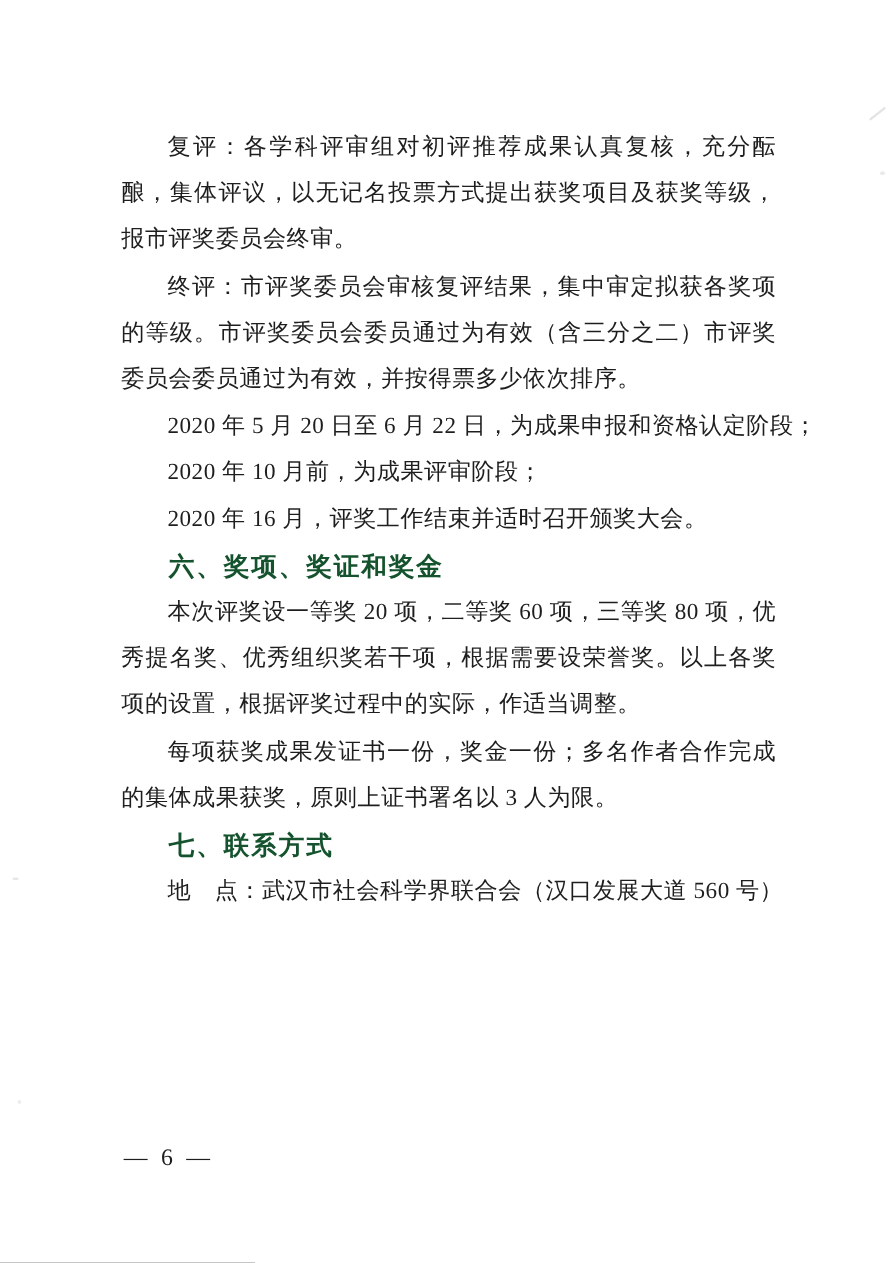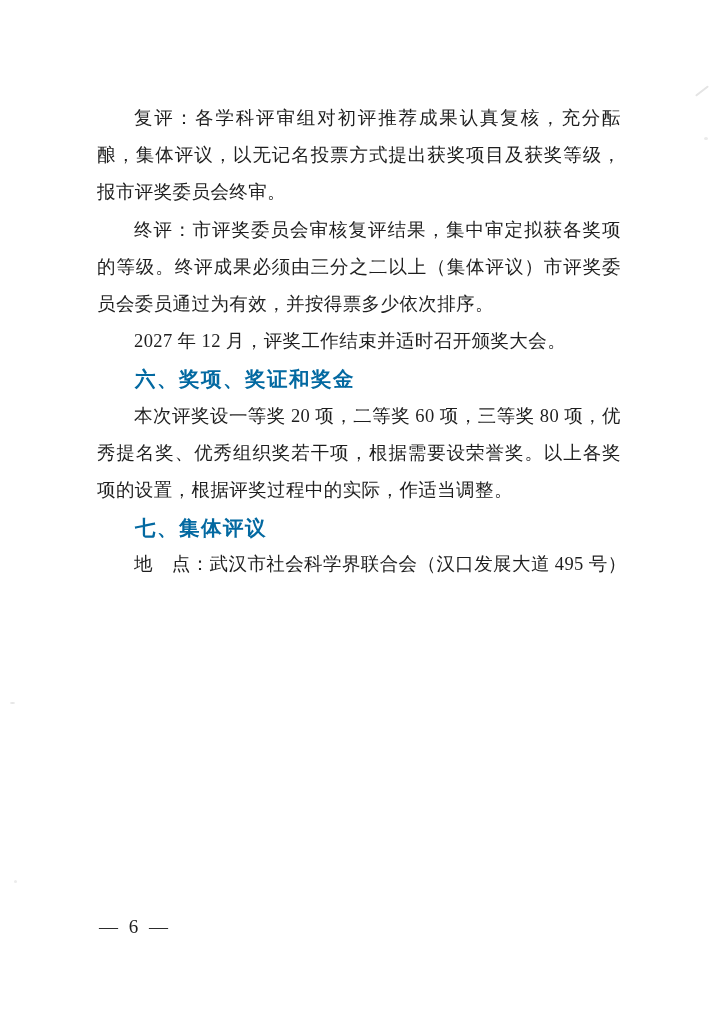--- a/index.html
+++ b/index.html
@@ -39,21 +39,21 @@
     white-space: nowrap;
   }
   .heading {
     margin: 0;
     text-indent: 1.85em;
     font-family: "Liberation Sans", sans-serif;
     font-weight: bold;
     font-size: 20.5px;
     line-height: 37.2px;
     letter-spacing: 1.5px;
-    color: #0369a1;
+    color: #14532d;
   }
   .page-number {
     position: absolute;
     left: 99px;
     top: 916px;
     font-size: 19px;
     letter-spacing: 3px;
     color: #1e1e1e;
     font-family: "Liberation Serif", serif;
   }
@@ -93,23 +93,26 @@
 
 <div class="page">
 
   <div class="artifact artifact-1"></div>
   <div class="artifact artifact-2"></div>
   <div class="artifact artifact-3"></div>
   <div class="artifact artifact-4"></div>
 
   <div class="content">
     <p class="para">复评：各学科评审组对初评推荐成果认真复核，充分酝酿，集体评议，以无记名投票方式提出获奖项目及获奖等级，报市评奖委员会终审。</p>
-    <p class="para">终评：市评奖委员会审核复评结果，集中审定拟获各奖项的等级。终评成果必须由三分之二以上（集体评议）市评奖委员会委员通过为有效，并按得票多少依次排序。</p>
-    <p class="line">2027 年 12 月，评奖工作结束并适时召开颁奖大会。</p>
+    <p class="para">终评：市评奖委员会审核复评结果，集中审定拟获各奖项的等级。市评奖委员会委员通过为有效（含三分之二）市评奖委员会委员通过为有效，并按得票多少依次排序。</p>
+    <p class="line">2020 年 5 月 20 日至 6 月 22 日，为成果申报和资格认定阶段；</p>
+    <p class="line">2020 年 10 月前，为成果评审阶段；</p>
+    <p class="line">2020 年 16 月，评奖工作结束并适时召开颁奖大会。</p>
     <h2 class="heading">六、奖项、奖证和奖金</h2>
     <p class="para">本次评奖设一等奖 20 项，二等奖 60 项，三等奖 80 项，优秀提名奖、优秀组织奖若干项，根据需要设荣誉奖。以上各奖项的设置，根据评奖过程中的实际，作适当调整。</p>
-    <h2 class="heading">七、集体评议</h2>
-    <p class="line">地　点：武汉市社会科学界联合会（汉口发展大道 495 号）</p>
+    <p class="para">每项获奖成果发证书一份，奖金一份；多名作者合作完成的集体成果获奖，原则上证书署名以 3 人为限。</p>
+    <h2 class="heading">七、联系方式</h2>
+    <p class="line">地　点：武汉市社会科学界联合会（汉口发展大道 560 号）</p>
   </div>
 
   <div class="page-number">— 6 —</div>
 
 </div>
 
 </body></html>

